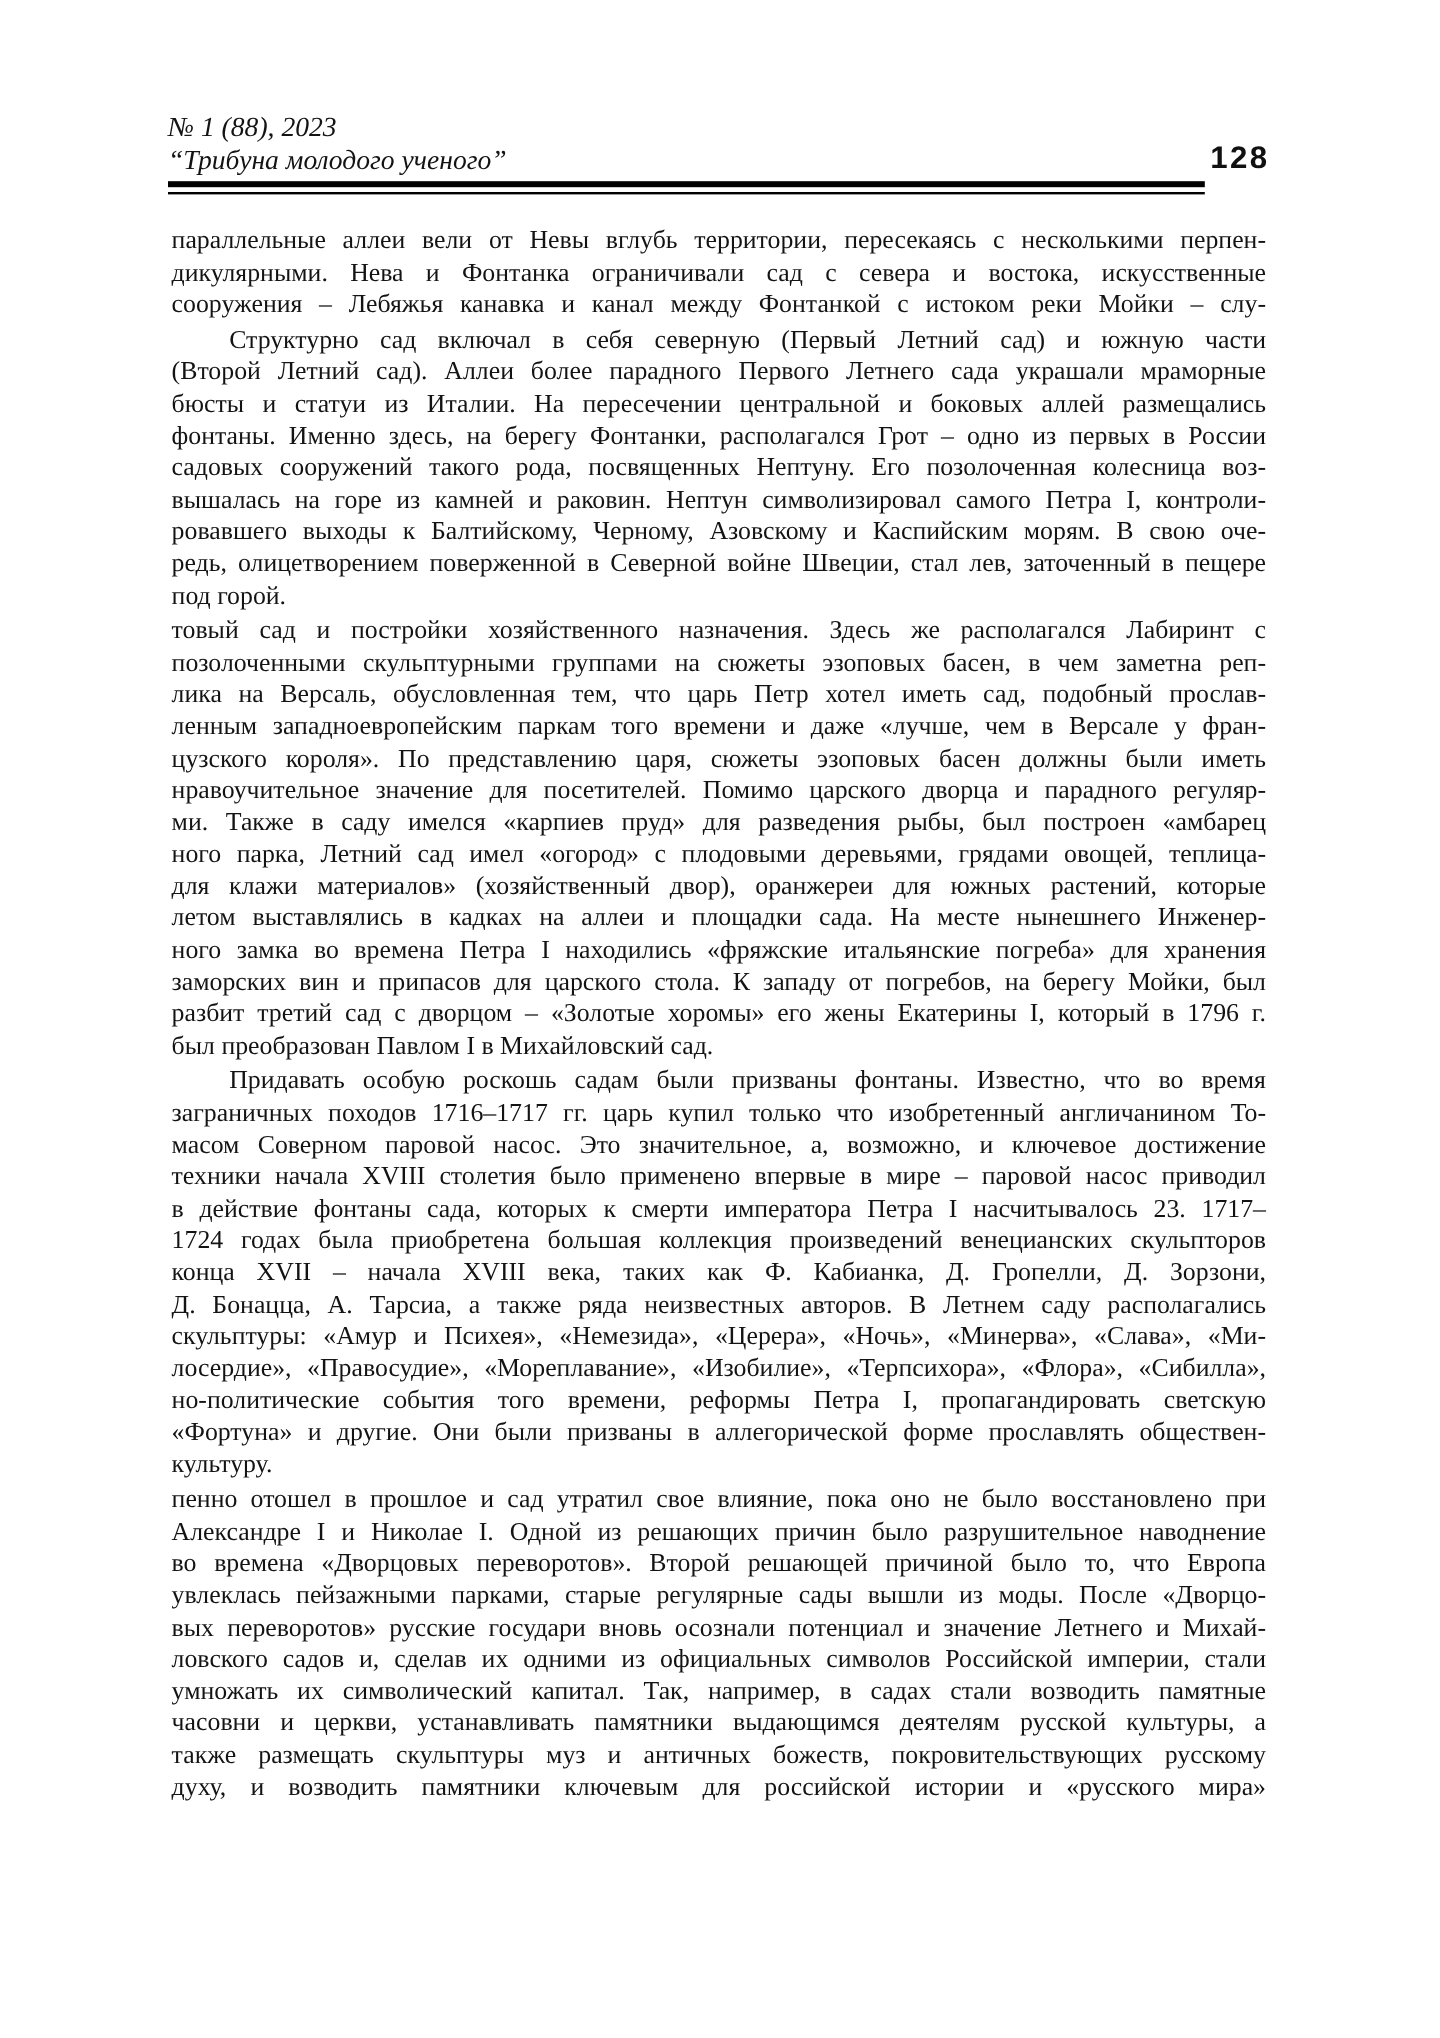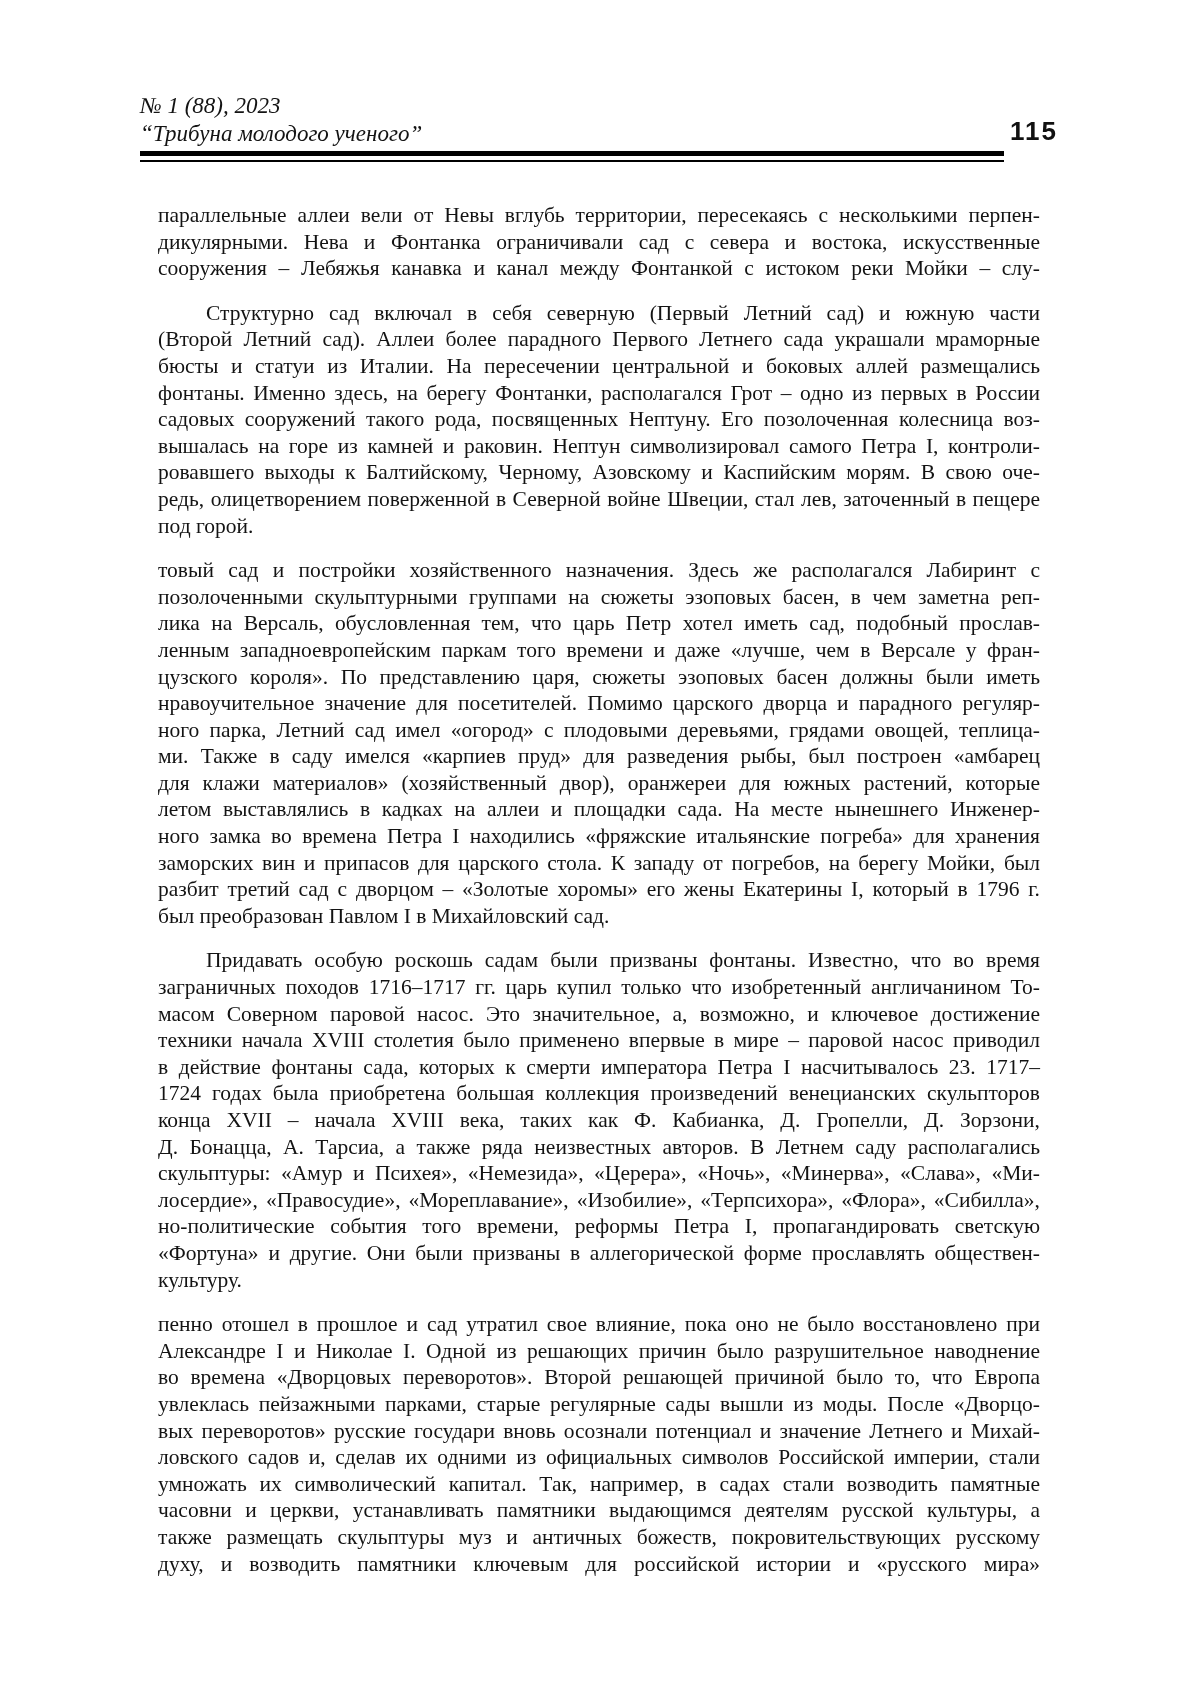--- a/index.html
+++ b/index.html
@@ -30,40 +30,40 @@
     font-family: "Liberation Sans", sans-serif;
     font-weight: bold; font-size: 26px; letter-spacing: 2px;
     color: #111;
   }
 
   
   .article {
     position: absolute; left: 140px; top: 184px; width: 918px;
     font-size: 21.5px; line-height: 26.6px;
   }
-  .para { margin: 18px; font-family: Liberation Serif, serif; }
+  .para { margin: 3px; font-family: Liberation Serif, serif; }
   .line { text-align: justify; text-align-last: justify; }
   .line.last-left { text-align-last: left; }
   .line.indent { text-indent: 48px; }
 </style>
 </head>
 <body>
 
 <div class="page">
 
   <div class="header">
     <div class="header-row">
       <span>№ 1 (88), 2023</span>
       <span>“Трибуна молодого ученого”</span>
     </div>
     <div class="rules">
       <div class="rule-thick"></div>
       <div class="rule-thin"></div>
     </div>
-    <div class="page-number">115</div>
+    <div class="page-number">128</div>
   </div>
 
   <div class="article">
       <div class="para">
         <div class="line">параллельные аллеи вели от Невы вглубь территории, пересекаясь с несколькими перпен-</div>
         <div class="line">дикулярными. Нева и Фонтанка ограничивали сад с севера и востока, искусственные</div>
         <div class="line">сооружения – Лебяжья канавка и канал между Фонтанкой с истоком реки Мойки – слу-</div>
       </div>
       <div class="para">
         <div class="line indent">Структурно сад включал в себя северную (Первый Летний сад) и южную части</div>
@@ -76,22 +76,22 @@
         <div class="line">редь, олицетворением поверженной в Северной войне Швеции, стал лев, заточенный в пещере</div>
         <div class="line last-left">под горой.</div>
       </div>
       <div class="para">
         <div class="line">товый сад и постройки хозяйственного назначения. Здесь же располагался Лабиринт с</div>
         <div class="line">позолоченными скульптурными группами на сюжеты эзоповых басен, в чем заметна реп-</div>
         <div class="line">лика на Версаль, обусловленная тем, что царь Петр хотел иметь сад, подобный прослав-</div>
         <div class="line">ленным западноевропейским паркам того времени и даже «лучше, чем в Версале у фран-</div>
         <div class="line">цузского короля». По представлению царя, сюжеты эзоповых басен должны были иметь</div>
         <div class="line">нравоучительное значение для посетителей. Помимо царского дворца и парадного регуляр-</div>
+        <div class="line">ми. Также в саду имелся «карпиев пруд» для разведения рыбы, был построен «амбарец</div>
         <div class="line">ного парка, Летний сад имел «огород» с плодовыми деревьями, грядами овощей, теплица-</div>
-        <div class="line">ми. Также в саду имелся «карпиев пруд» для разведения рыбы, был построен «амбарец</div>
         <div class="line">для клажи материалов» (хозяйственный двор), оранжереи для южных растений, которые</div>
         <div class="line">летом выставлялись в кадках на аллеи и площадки сада. На месте нынешнего Инженер-</div>
         <div class="line">ного замка во времена Петра I находились «фряжские итальянские погреба» для хранения</div>
         <div class="line">заморских вин и припасов для царского стола. К западу от погребов, на берегу Мойки, был</div>
         <div class="line">разбит третий сад с дворцом – «Золотые хоромы» его жены Екатерины I, который в 1796 г.</div>
         <div class="line last-left">был преобразован Павлом I в Михайловский сад.</div>
       </div>
       <div class="para">
         <div class="line indent">Придавать особую роскошь садам были призваны фонтаны. Известно, что во время</div>
         <div class="line">заграничных походов 1716–1717 гг. царь купил только что изобретенный англичанином То-</div>

